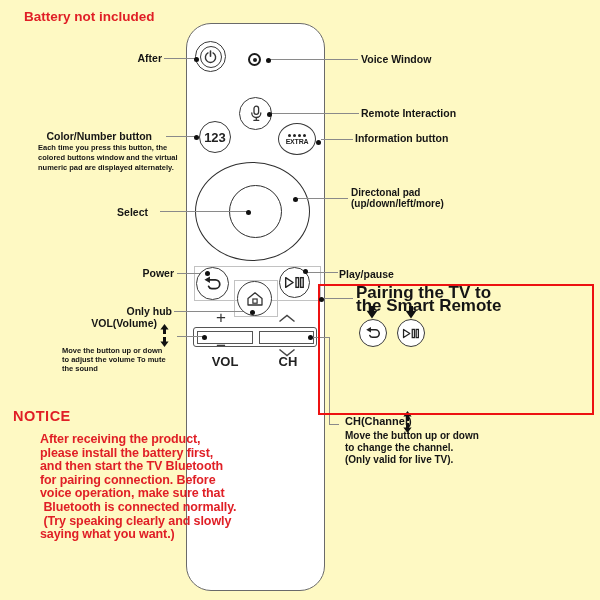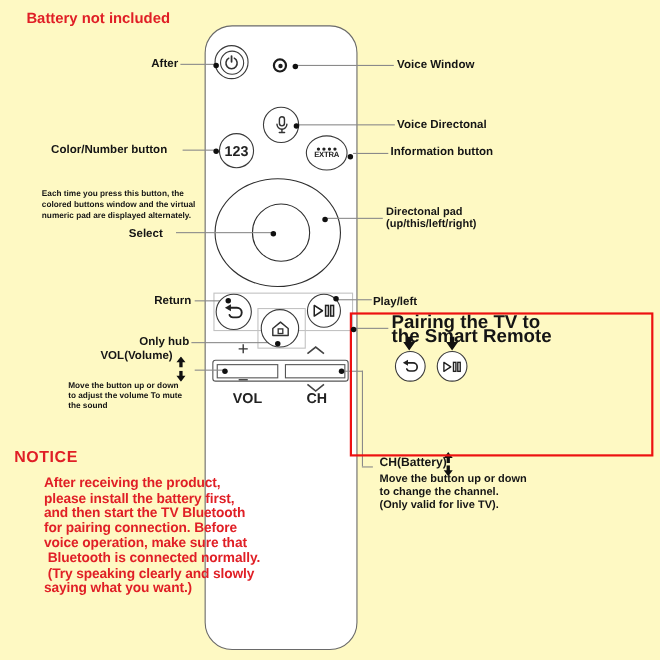--- a/index.html
+++ b/index.html
@@ -157,49 +157,49 @@
   <div class="dot" style="left:292.5px; top:196.5px;"></div>
   <div class="dot" style="left:204.5px; top:270.5px;"></div>
   <div class="dot" style="left:302.5px; top:268.5px;"></div>
   <div class="dot" style="left:249.5px; top:309.5px;"></div>
   <div class="dot" style="left:201.5px; top:334.5px;"></div>
   <div class="dot" style="left:307.5px; top:334.5px;"></div>
   <div class="dot" style="left:318.5px; top:296.5px;"></div>
 
   <div class="lbl r" style="left:80px; top:53px; width:82px;">After</div>
   <div class="lbl r" style="left:8px; top:131px; width:144px;">Color/Number button</div>
-  <div class="note" style="left:38px; top:143px;margin-top:28px;">Each time you press this button, the
+  <div class="note" style="left:38px; top:143px;">Each time you press this button, the
 colored buttons window and the virtual
 numeric pad are displayed alternately.</div>
   <div class="lbl r" style="left:86px; top:207px; width:62px;">Select</div>
-  <div class="lbl r" style="left:112px; top:268px; width:62px;">Return</div>
+  <div class="lbl r" style="left:112px; top:268px; width:62px;">Power</div>
   <div class="lbl r" style="left:100px; top:306px; width:72px;">Only hub</div>
   <div class="lbl r" style="left:73px; top:318px; width:84px;">VOL(Volume)</div>
   <div class="arrow-col" style="left:160px; top:324px;">
     <span>
       <svg width="9" height="10" viewBox="0 0 9 10">
           <path d="M4.5 0 L8.6 5.4 H6 V10 H3 V5.4 H0.4 Z" fill="#111"></path>
         </svg>
     </span>
     <span>
       <svg width="9" height="10" viewBox="0 0 9 10">
           <path d="M3 0 H6 V4.6 H8.6 L4.5 10 L0.4 4.6 H3 Z" fill="#111"></path>
         </svg>
     </span>
   </div>
   <div class="note" style="left:62px; top:346px; line-height:9px;">Move the button up or down
 to adjust the volume To mute
 the sound</div>
 
   <div class="lbl" style="left:361px; top:54px;">Voice Window</div>
-  <div class="lbl" style="left:361px; top:108px;">Voice Directonal</div>
+  <div class="lbl" style="left:361px; top:108px;">Remote Interaction</div>
   <div class="lbl" style="left:355px; top:133px;">Information button</div>
   <div class="lbl" style="left:351px; top:188px; font-size:10px; line-height:10.5px;">Directonal pad
-(up/this/left/right)</div>
-  <div class="lbl" style="left:339px; top:269px;">Play/left</div>
+(up/down/left/more)</div>
+  <div class="lbl" style="left:339px; top:269px;">Play/pause</div>
 
   <div class="red-box" style="left:318px; top:284px; width:276px; height:131px;"></div>
   <div class="lbl" style="left:356px; top:286px; font-size:17px; line-height:13px;">Pairing the TV to
 the Smart Remote</div>
 
   <span class="abs" style="left:366px; top:306px; z-index:4;">
     <svg width="12" height="13" viewBox="0 0 12 13">
         <path d="M4 0 H8 V4.8 H11.4 L6 12.6 L0.6 4.8 H4 Z" fill="#111"></path>
       </svg>
   </span>
@@ -221,21 +221,21 @@
     <span>
       <svg width="18" height="11" viewBox="0 0 22 14">
         <path d="M1.5 1.8 L9.5 7 L1.5 12.2 Z" fill="none" stroke="#222" stroke-width="1.6" stroke-linejoin="round"></path>
         <rect x="12.6" y="1.8" width="2.8" height="10.4" fill="none" stroke="#222" stroke-width="1.6"></rect>
         <rect x="17.6" y="1.8" width="2.8" height="10.4" fill="none" stroke="#222" stroke-width="1.6"></rect>
       </svg>
     </span>
   </div>
 
 
-  <div class="lbl" style="left:345px; top:416px; font-size:11px;">CH(Battery)</div>
+  <div class="lbl" style="left:345px; top:416px; font-size:11px;">CH(Channel)</div>
   <div class="arrow-col" style="left:403px; top:411px; gap:2px;">
     <span>
       <svg width="9" height="10" viewBox="0 0 9 10">
           <path d="M4.5 0 L8.6 5.4 H6 V10 H3 V5.4 H0.4 Z" fill="#111"></path>
         </svg>
     </span>
     <span>
       <svg width="9" height="10" viewBox="0 0 9 10">
           <path d="M3 0 H6 V4.6 H8.6 L4.5 10 L0.4 4.6 H3 Z" fill="#111"></path>
         </svg>

